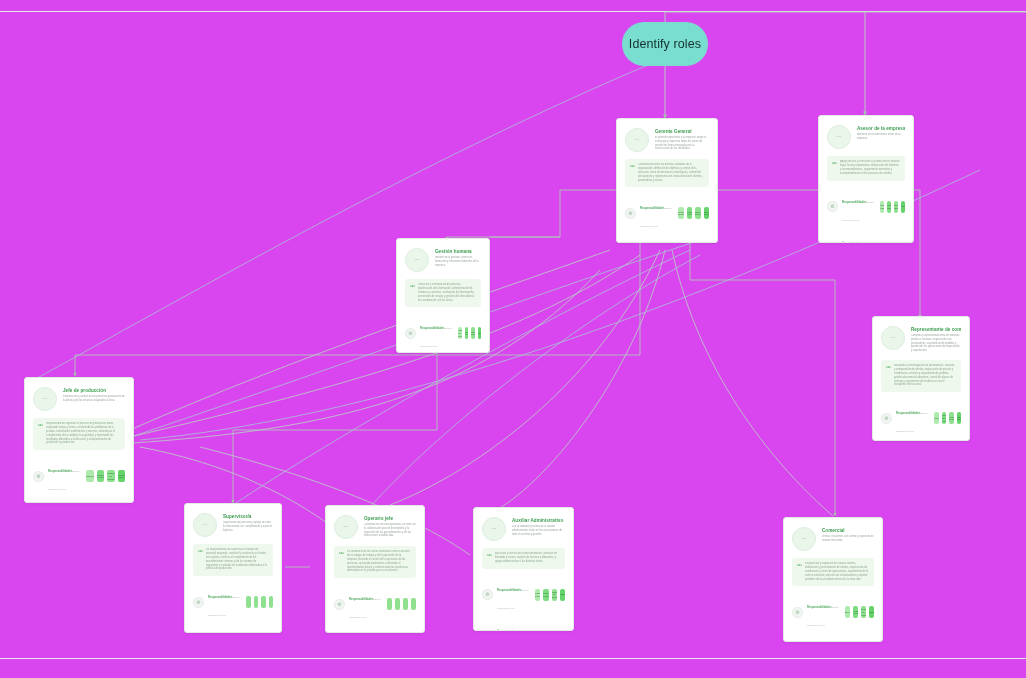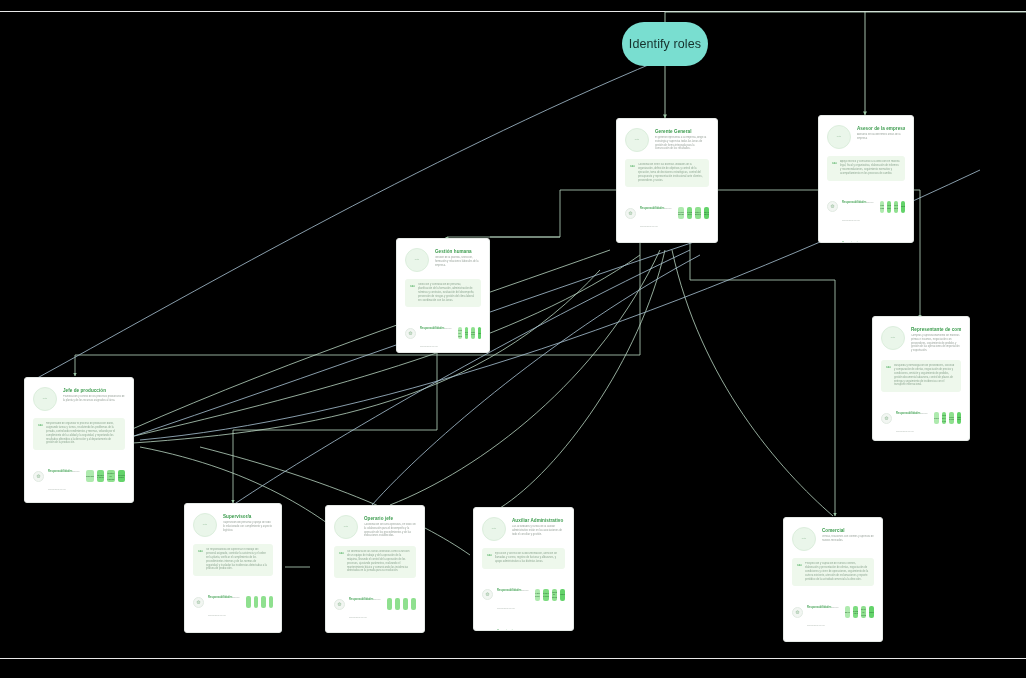--- a/index.html
+++ b/index.html
@@ -7,21 +7,21 @@
   body{
     width:1026px;height:678px;
     background:#fafafa;
     font-family:"Liberation Sans", sans-serif;
     overflow:hidden;
     position:relative;
   }
   #canvas{
     position:absolute;inset:0;
     width:1026px;height:678px;
-    background:#000000;
+    background:#d946ef;
     overflow:hidden;
   }
   .rule{
     position:absolute;left:0;width:1026px;height:1px;
     background:#e8e8e8;
   }
   .rule.top{top:11px;}
   .rule.bottom{top:658px;}
 
   

